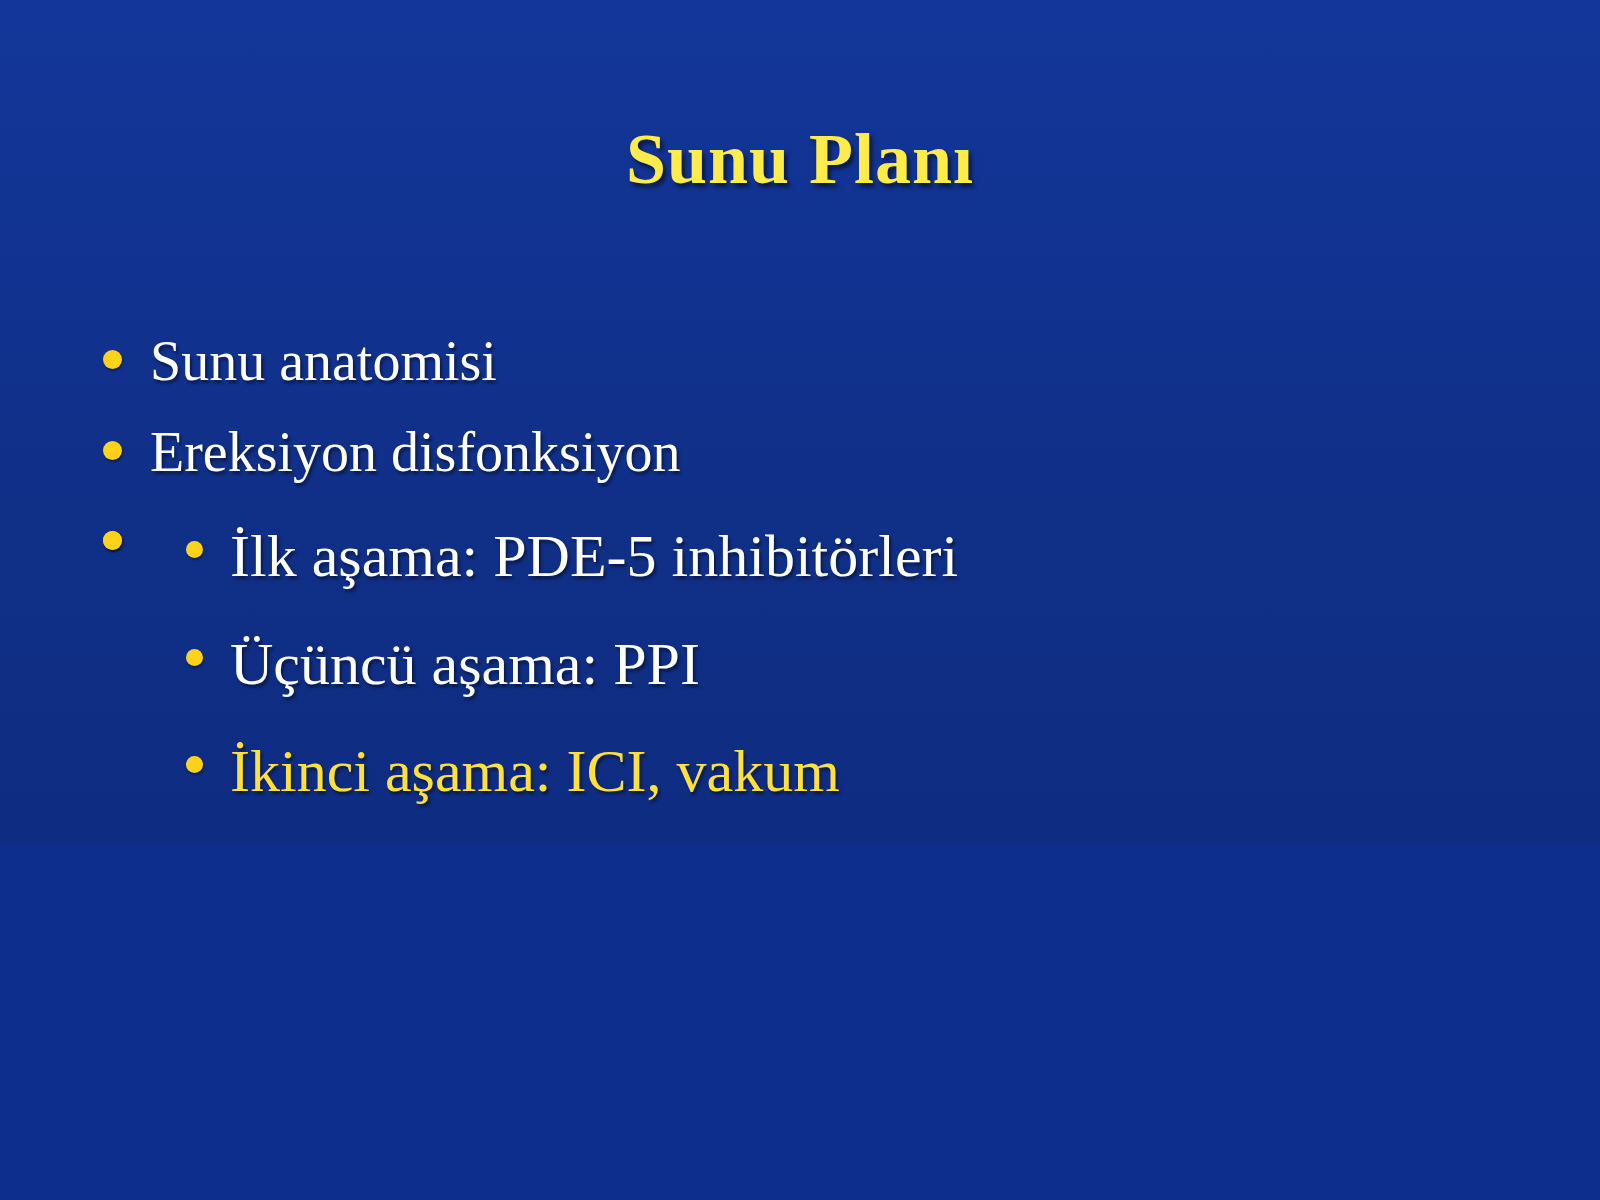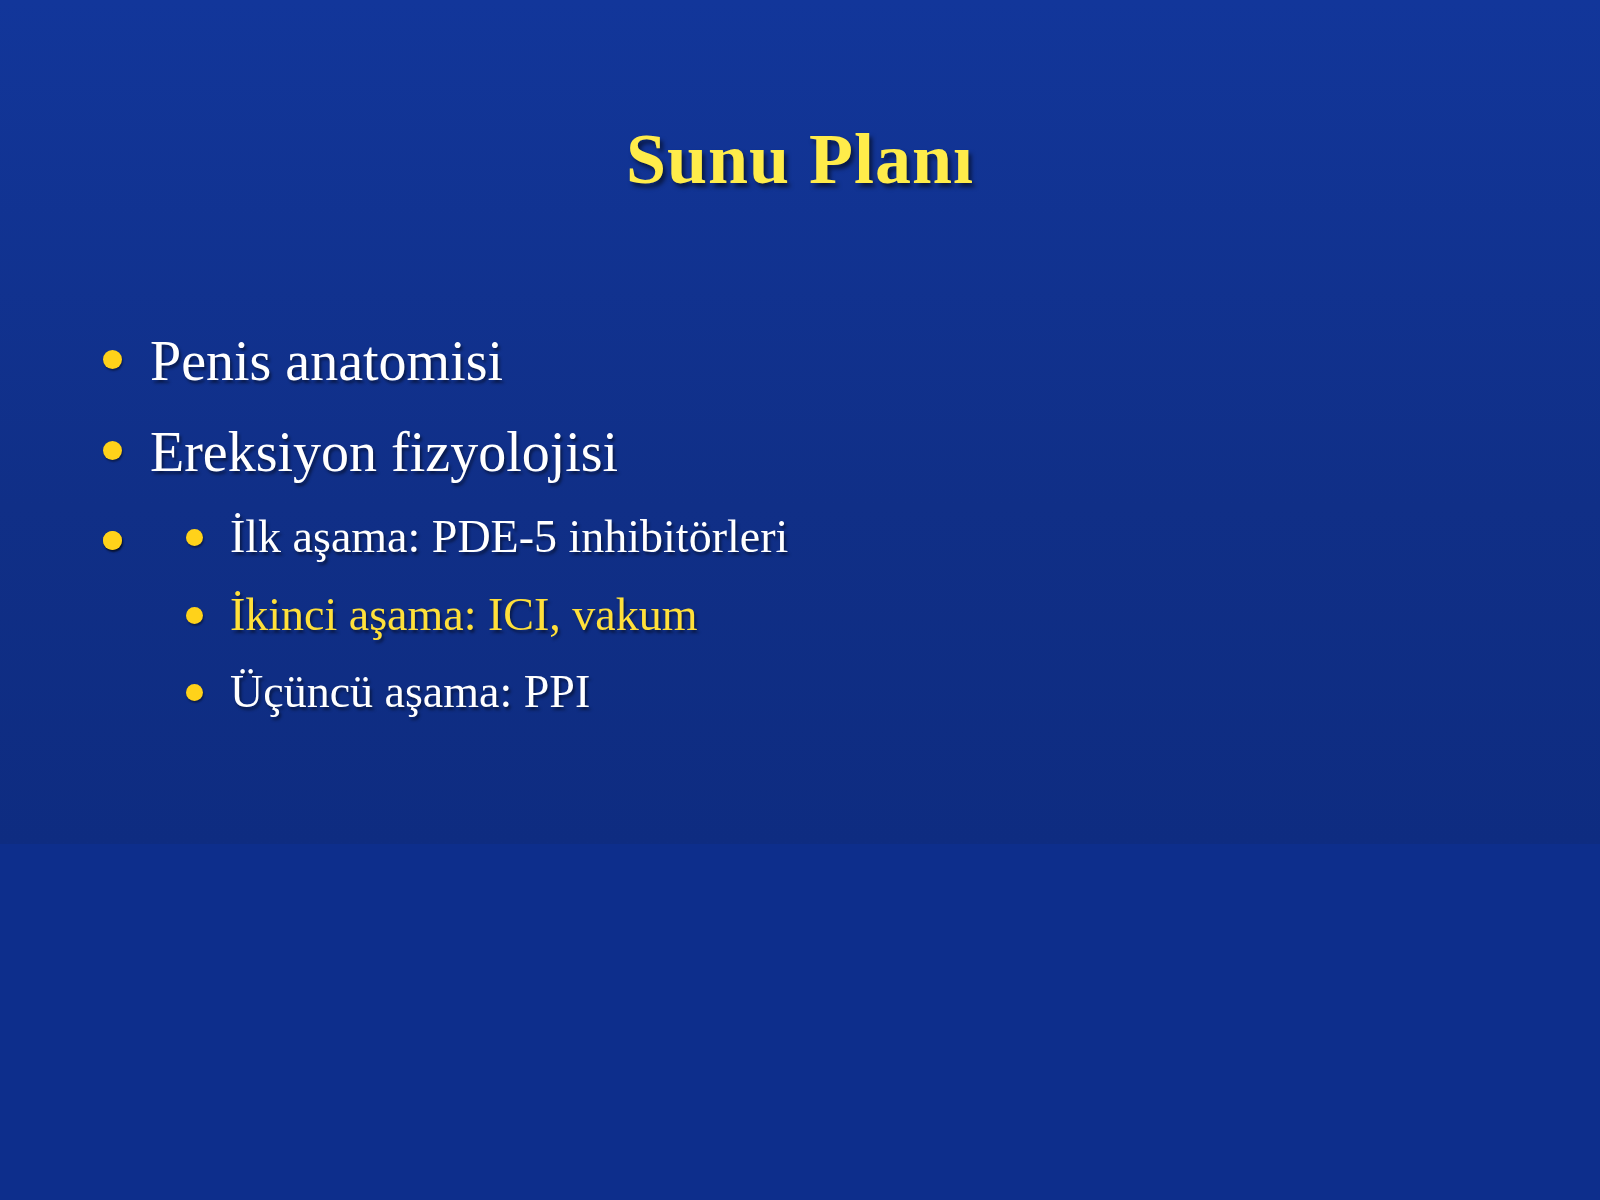--- a/index.html
+++ b/index.html
@@ -56,26 +56,27 @@
   }
   li.l1 {
     font-size: 56px;
     color: #ffffff;
     padding-left: 55px;
     margin-bottom: 28px;
     line-height: 1.12;
     text-shadow: 2px 3px 3px rgba(0,0,0,0.45);
   }
   li.l2 {
-    font-size: 46px;
+    font-size: 60px;
     color: #ffffff;
     padding-left: 50px;
     margin-bottom: 26px;
     line-height: 1.12;
     text-shadow: 2px 3px 3px rgba(0,0,0,0.45);
+    margin-top: 40px;
   }
   li.l1 .dot {
     position: absolute;
     left: 8px;
     top: 20px;
     width: 19px;
     height: 19px;
     border-radius: 50%;
     background: #ffd21a;
     box-shadow: 1px 2px 2px rgba(0,0,0,0.4);
@@ -98,47 +99,47 @@
 
 <div class="slide">
 
   <div class="slide-title">Sunu Planı</div>
 
   <div class="body-list">
     <ul class="level1">
 
       <li class="item l1">
         <span class="dot"></span>
-        <span class="txt-white">Penis anatomisi</span>
+        <span class="txt-white">Sunu anatomisi</span>
       </li>
 
       <li class="item l1">
         <span class="dot"></span>
-        <span class="txt-white">Ereksiyon fizyolojisi</span>
+        <span class="txt-white">Ereksiyon disfonksiyon</span>
       </li>
 
       <li class="item l1">
         <span class="dot"></span>
       </li>
 
       <li class="item l1">
         <span class="dot"></span>
       </li>
 
       <ul class="level2">
         <li class="item l2">
           <span class="dot"></span>
           <span class="txt-white">İlk aşama: PDE-5 inhibitörleri</span>
         </li>
         <li class="item l2">
           <span class="dot"></span>
-          <span class="txt-yellow">İkinci aşama: ICI, vakum</span>
+          <span class="txt-white">Üçüncü aşama: PPI</span>
         </li>
         <li class="item l2">
           <span class="dot"></span>
-          <span class="txt-white">Üçüncü aşama: PPI</span>
+          <span class="txt-yellow">İkinci aşama: ICI, vakum</span>
         </li>
       </ul>
 
     </ul>
   </div>
 
 </div>
 
 </body></html>

